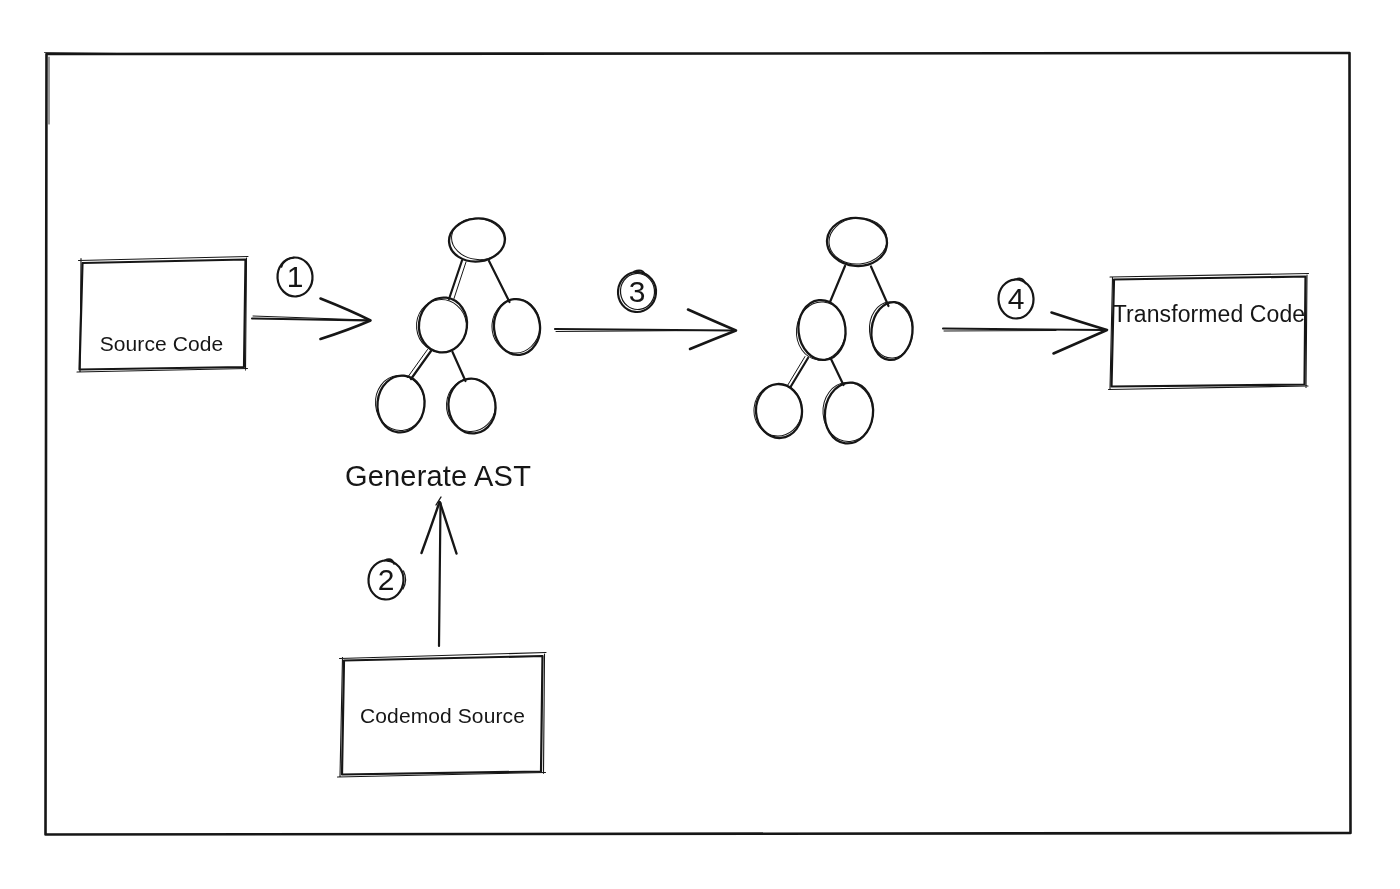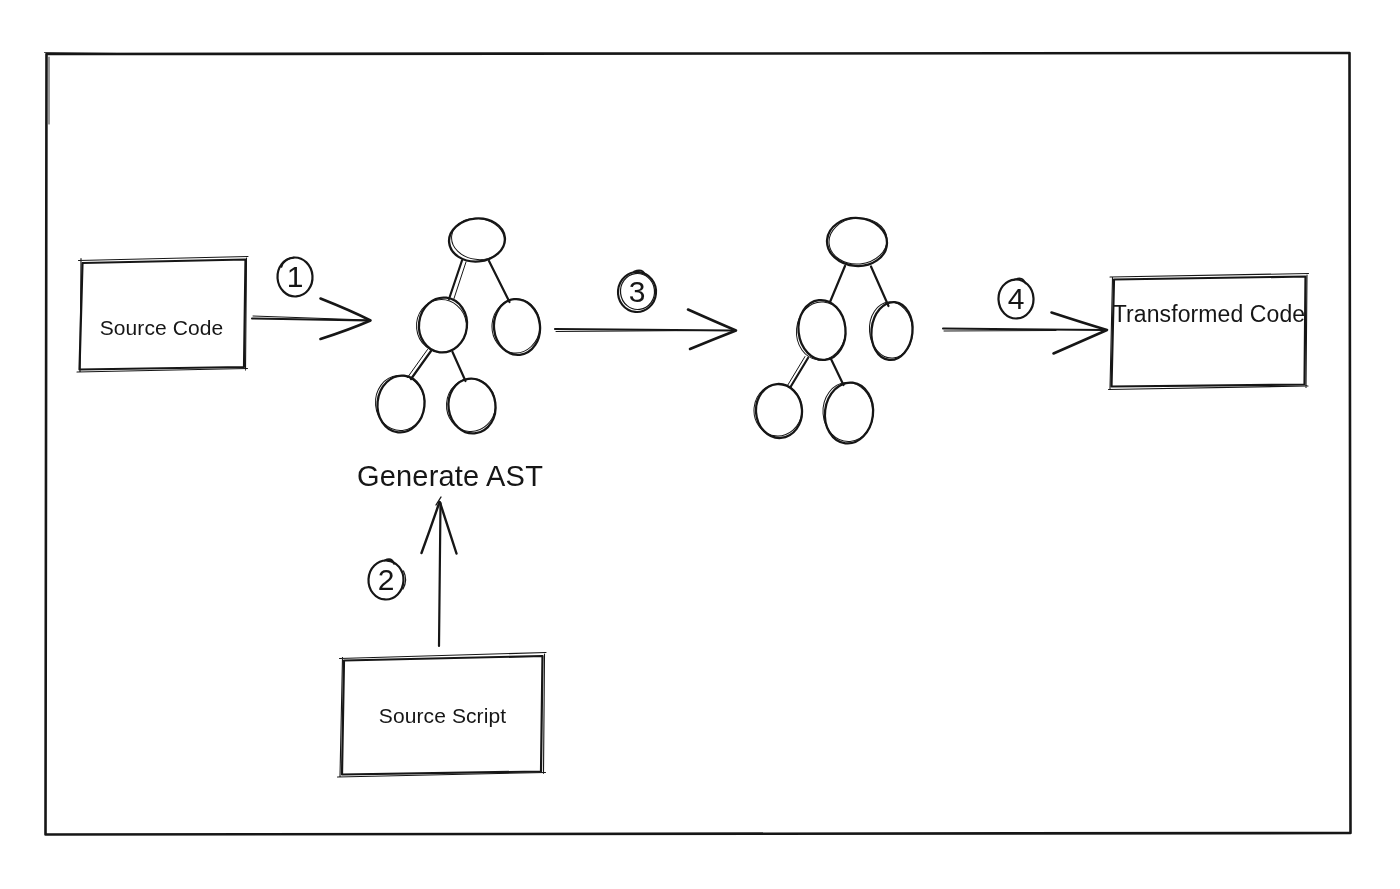--- a/index.html
+++ b/index.html
@@ -129,33 +129,33 @@
       <ellipse cx="637" cy="292" rx="19" ry="20" stroke-width="2.2" transform="rotate(5 637 292)"></ellipse>
       <ellipse cx="637.5" cy="291.5" rx="17" ry="18" stroke-width="1.2" transform="rotate(-7 637.5 291.5)"></ellipse>
       <path d="M 634 271.5 Q 642.5 268 645.5 275" stroke-width="1.6"></path>
     </g>
     <g>
       <ellipse cx="1016" cy="299" rx="17.5" ry="19.5" stroke-width="2.2" transform="rotate(-3 1016 299)"></ellipse>
       <path d="M 1014.5 279.5 Q 1023 276 1025.5 283.5" stroke-width="1.6"></path>
     </g>
   </svg>
 
-  <div class="label box-label" style="left:78px;top:260px;width:167px;height:136px">
+  <div class="label box-label" style="left:78px;top:276px;width:167px;height:136px">
     <span>Source Code</span>
   </div>
 
   <div class="label box-label" style="left:340px;top:657px;width:205px;height:118px">
-    <span>Source Script</span>
+    <span>Codemod Source</span>
   </div>
 
   <div class="label box-label" style="left:1110px;top:258px;width:198px;height:112px;font-size:23px">
     <span>Transformed Code</span>
   </div>
 
-  <div class="label tree-label" style="left:330px;top:458px;width:240px;height:36px">
+  <div class="label tree-label" style="left:318px;top:458px;width:240px;height:36px">
     <span>Generate AST</span>
   </div>
 
 
   <div class="label step-number" style="left:277px;top:259px;width:36px;height:36px">
     <span>1</span>
   </div>
   <div class="label step-number" style="left:368px;top:562px;width:36px;height:36px">
     <span>2</span>
   </div>

